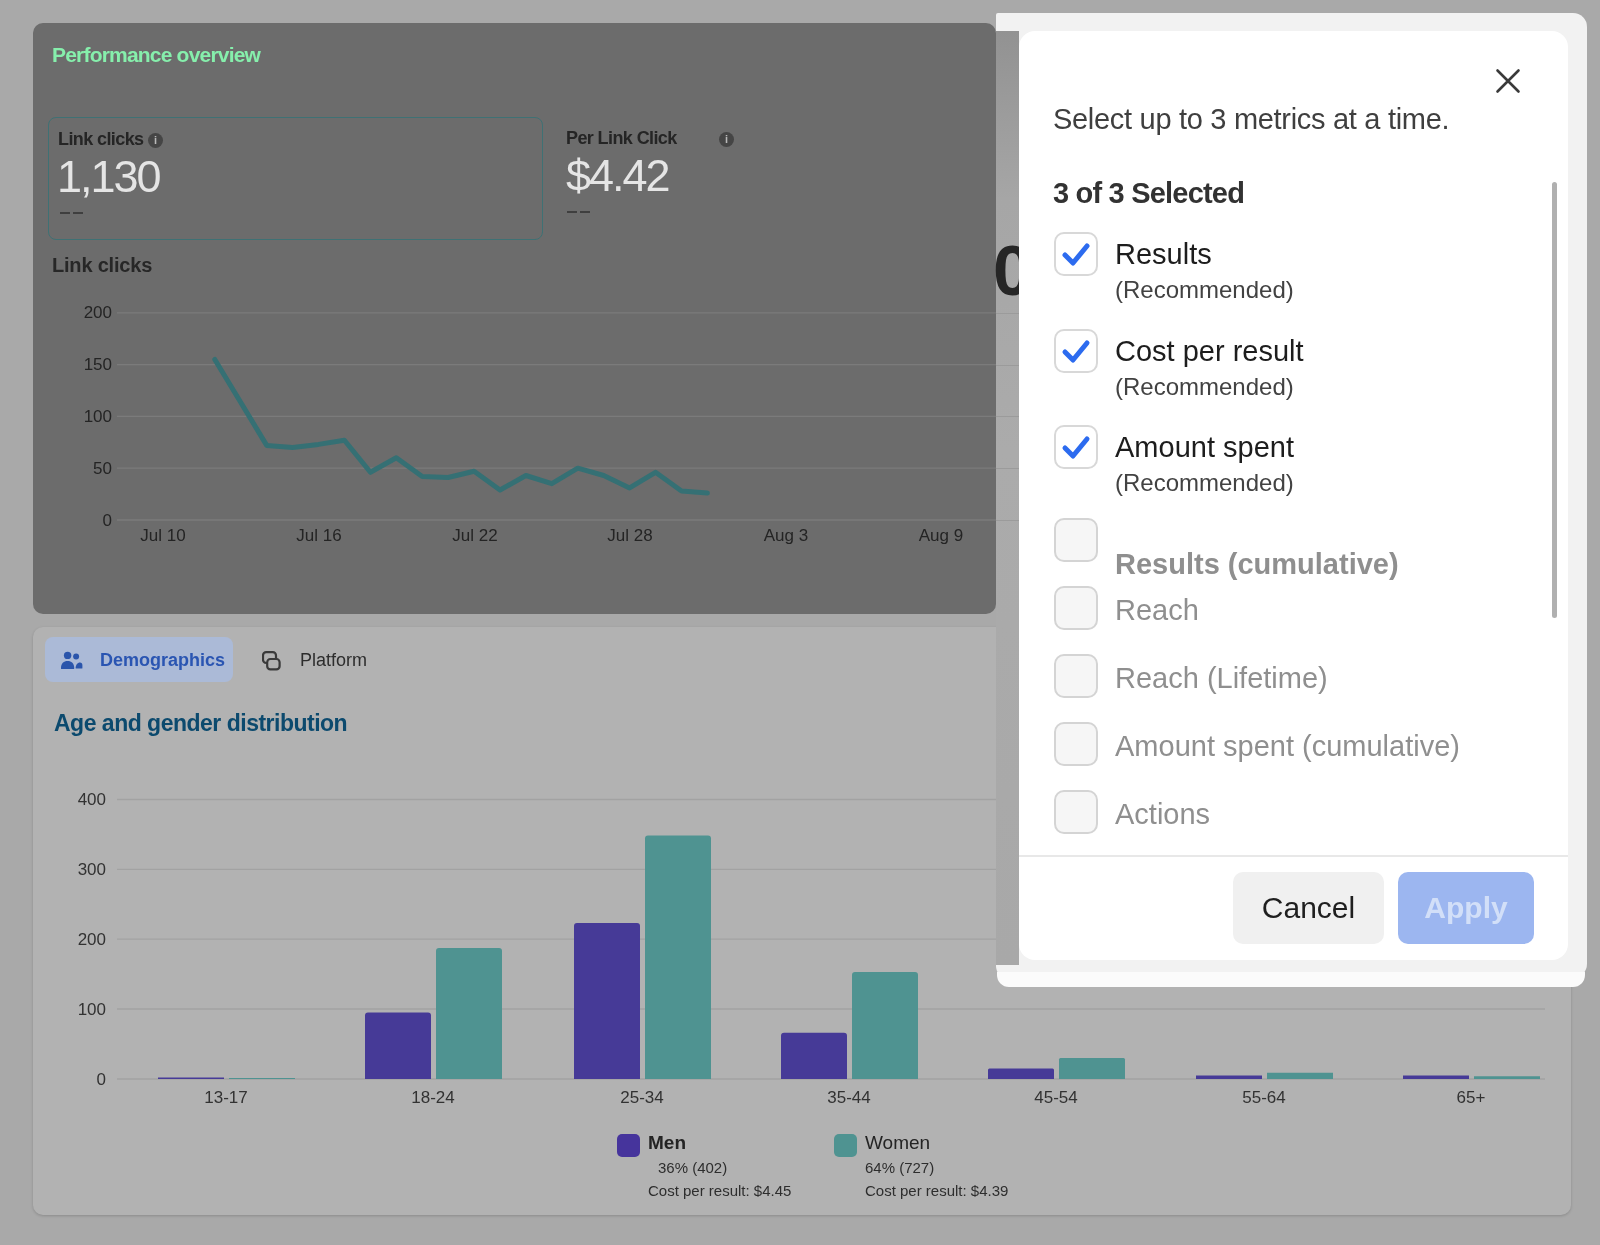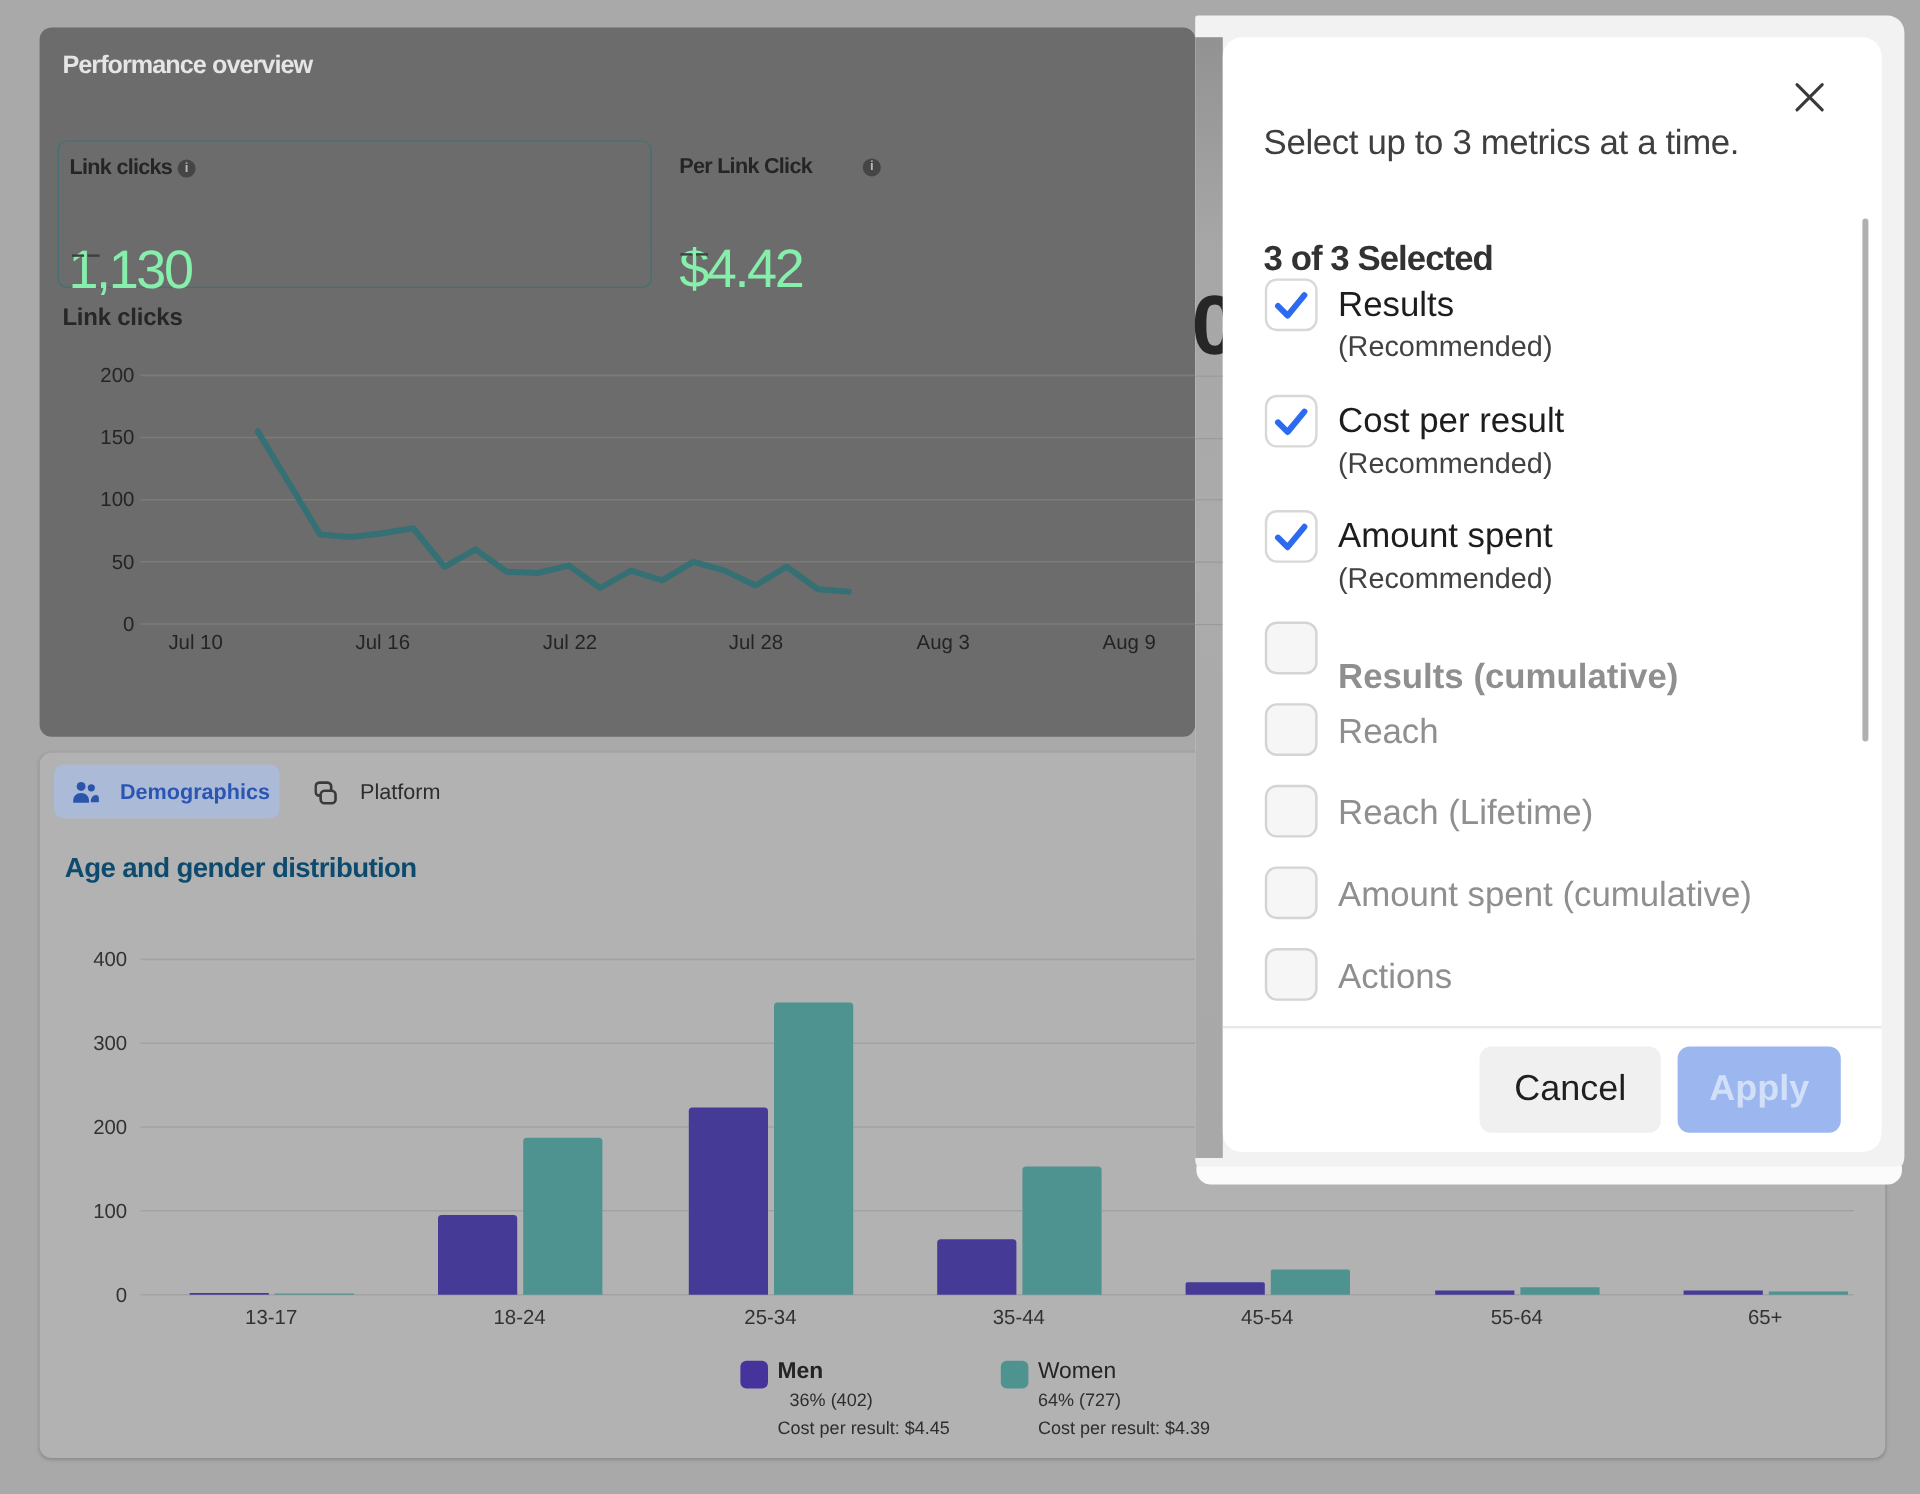--- a/index.html
+++ b/index.html
@@ -17,43 +17,43 @@
   #platTab .t { position:absolute; left:49px; top:13px; font-size:18px; color:#2d2d2d; }
   #ageTitle { left:21px; top:83px; font-size:23px; letter-spacing:-0.5px; font-weight:bold; color:#0c4a6e; }
 
   
   .lgsq { width:23px; height:23px; border-radius:5px; }
   .lg .name { font-size:19px; color:#242424; position:absolute; top:0; }
   .lg .sub { font-size:15px; color:#2e2e2e; position:absolute; }
 
   
   #cardTop { left:33px; top:23px; width:963px; height:591px; background:#6c6c6c; border-radius:10px; overflow:hidden; }
-  #perfTitle { left:19px; top:20px; font-size:21px; letter-spacing:-0.8px; font-weight:bold; color:#e5e5e5; }
+  #perfTitle { left:19px; top:20px; font-size:21px; letter-spacing:-0.8px; font-weight:bold; color:#86efac; }
   #mcard1 { left:15px; top:94px; width:495px; height:123px; border:1.5px solid #3f7174; border-radius:8px; }
   .mlabel { font-size:18px; font-weight:bold; color:#252525; letter-spacing:-0.6px; }
-  .mval { font-size:45px; letter-spacing:-2px; color:#86efac;margin-top:48px; }
+  .mval { font-size:45px; letter-spacing:-2px; color:#e5e5e5; }
   .dash { width:10px; height:2px; background:#3f3f3f; display:inline-block; margin-right:2.5px; vertical-align:top; }
   .info { width:15px; height:15px; border-radius:50%; background:#454545; color:#b9b9b9; font-size:11px; font-weight:bold; text-align:center; line-height:15px; display:inline-block; }
   #lcTitle { left:19px; top:231px; font-size:20px; letter-spacing:-0.2px; font-weight:bold; color:#272727; }
 
   
   #strip { left:996px; top:31px; width:23px; height:934px; background:linear-gradient(180deg,#929292 0%,#a6a6a6 18%,#ababab 45%,#a8a8a8 100%); }
   .stripline { left:996px; width:23px; height:1px; background:#9b9b9b; }
   #bigzero { left:993px; top:241px; width:26px; height:62px; overflow:hidden; font-size:70px; font-weight:bold; color:#262626; line-height:60px; }
 
   
   #halo { left:996px; top:13px; width:591px; height:965px; background:#f2f2f2; border-radius:2px 14px 14px 12px; }
   #lip { left:997px; top:972px; width:588px; height:15px; background:#fbfbfb; border-radius:0 0 12px 12px; }
 
   
   #modal { left:1019px; top:31px; width:549px; height:929px; background:#ffffff; border-radius:16px; }
   #mTitle { left:34px; top:28px; font-size:34px; letter-spacing:-1.2px; font-weight:bold; color:#333333; }
   #mSub { left:34px; top:72px; font-size:29px; letter-spacing:-0.3px; color:#3f3f3f;text-align:right; }
   #mX { left:475px; top:36px; width:28px; height:28px; }
-  #mCount { left:34px; top:146px; font-size:29px; letter-spacing:-0.8px; font-weight:bold; color:#323232;margin-top:23px; }
+  #mCount { left:34px; top:146px; font-size:29px; letter-spacing:-0.8px; font-weight:bold; color:#323232; }
   .cb { position:absolute; left:35px; width:44px; height:44px; border:2px solid #d8d8d8; border-radius:10px; background:#fff; }
   .cb.off { background:#f6f6f6; border-color:#d4d4d4; }
   .rowlab { position:absolute; left:96px; font-size:29px; color:#1d1d1d; }
   .rowlab.off { color:#8f8f8f; }
   .rec { position:absolute; left:96px; font-size:24px; color:#424242; }
   #mDivider { left:0; top:824px; width:549px; height:2px; background:#e8e8e8; }
   #btnCancel { left:214px; top:841px; width:151px; height:72px; border-radius:10px; background:#f0f0f0; text-align:center; line-height:72px; font-size:30px; color:#1f1f1f; }
   #btnApply { left:379px; top:841px; width:136px; height:72px; border-radius:10px; background:#9cb6f0; text-align:center; line-height:72px; font-size:30px; font-weight:bold; color:#d2dff8; }
   #scrollThumb { left:533px; top:151px; width:5px; height:436px; background:#b0b0b0; border-radius:3px; }
 </style>

